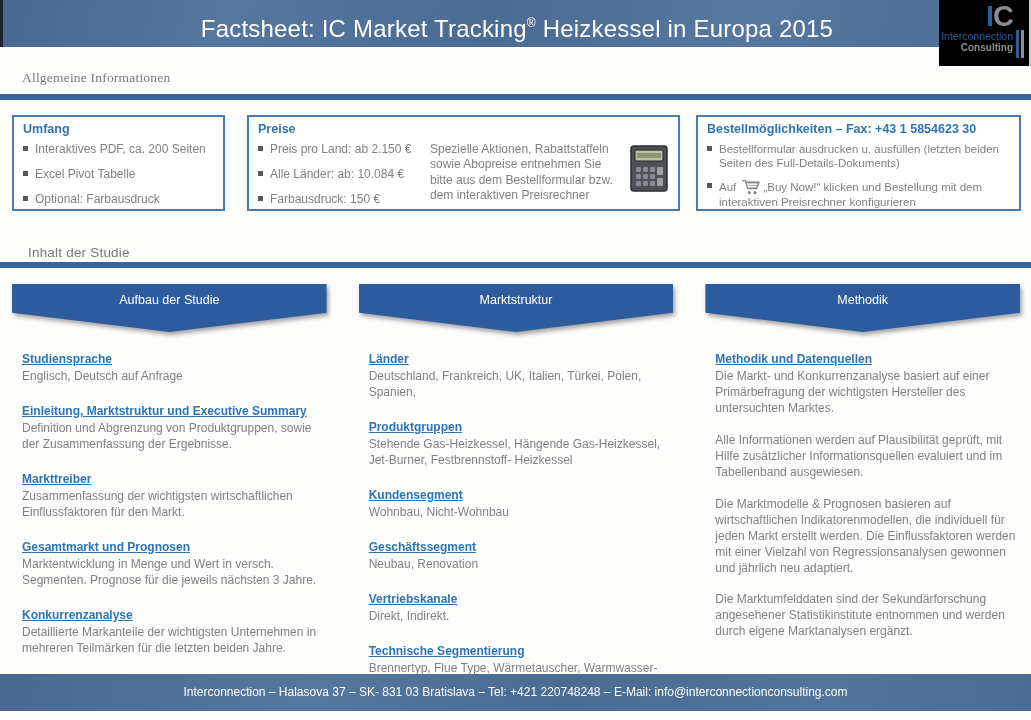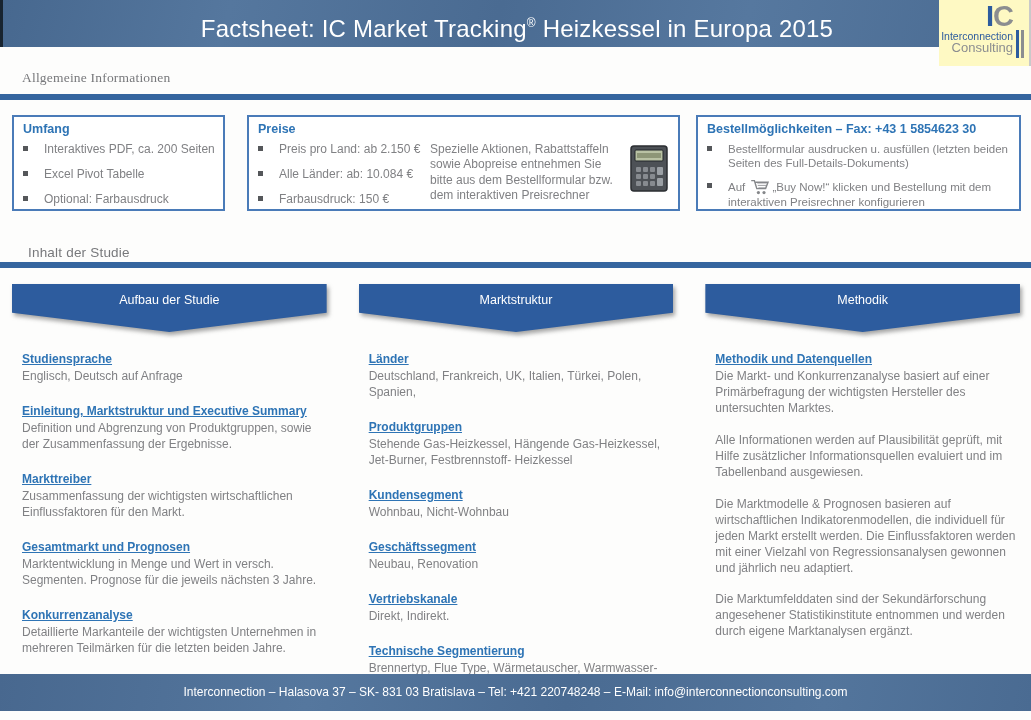--- a/index.html
+++ b/index.html
@@ -17,28 +17,28 @@
     border-left: 3px solid #182430;
   }
   .header-title {
     width: 100%; text-align: center; line-height: 47px;
     color: #ffffff; font-size: 24px; letter-spacing: .2px; white-space: nowrap;
   }
   .header-title sup { font-size: 12px; vertical-align: 10px; }
 
   .logo-box {
     position: absolute; top: 0; right: 0; width: 92px; height: 66px;
-    background: #fef9c3; text-align: right; padding: 2px 16px 0 0;
+    background: #000000; text-align: right; padding: 2px 16px 0 0;
     border-right: 2px solid #c9c9c9;
   }
   .logo-ic { font-size: 29px; font-weight: bold; line-height: 28px; letter-spacing: -1px; }
   .logo-ic .i { color: #2d5c9e; }
   .logo-ic .c { color: #8b8d90; }
   .logo-l1 { font-size: 10.5px; color: #2d5c9e; line-height: 12px; }
-  .logo-l2 { font-size: 13px; color: #8b8d90; line-height: 12px; }
+  .logo-l2 { font-size: 10px; color: #8b8d90; line-height: 12px; font-weight: bold; }
   .logo-bars { position: absolute; right: 5px; top: 30px; display: flex; gap: 2px; }
   .logo-bars i { display:block; width: 3px; height: 28px; }
   .logo-bars i:first-child { background: #2d5c9e; }
   .logo-bars i:last-child  { background: #8b8d90; }
 
   
   .section-h {
     position: absolute; left: 0; width: 100%;
     color: #77787b; font-size: 13.5px; letter-spacing: .2px;
   }
@@ -54,21 +54,21 @@
 
   
   .ibox {
     position: absolute; top: 115px; height: 96px; background: #fff;
     border: 2px solid #4a7bb8; padding: 5px 8px 12px 9px;
   }
   #box-umfang { left: 12px;  width: 213px; }
   #box-preise { left: 247px; width: 433px; }
   #box-bestell{ left: 696px; width: 325px; }
   .ibox-title { color: #2e74b5; font-weight: bold; font-size: 12.5px; margin-bottom: 6px; white-space: nowrap; }
-  .brow { display: flex; gap: 16px; margin-bottom: 10px; color: #808184; font-size: 12px; line-height: 1.25; }
+  .brow { display: flex; gap: 7px; margin-bottom: 10px; color: #808184; font-size: 12px; line-height: 1.25; }
   .brow:last-child { margin-bottom: 0; }
   .sq { flex: none; width: 5px; height: 5px; background: #55575a; margin-top: 4px; }
   .preise-flex { display: flex; align-items: flex-start; }
   .preise-bullets { width: 172px; flex: none; }
   .preise-note { flex: 1; color: #808184; font-size: 12px; line-height: 1.28; padding-right: 8px; }
   .calc-wrap { flex: none; width: 40px; padding-top: 3px; }
   .bestell .brow { font-size: 11.5px; margin-bottom: 8px; }
   .cart-svg { vertical-align: -4px; margin: 0 2px; }
 
   

